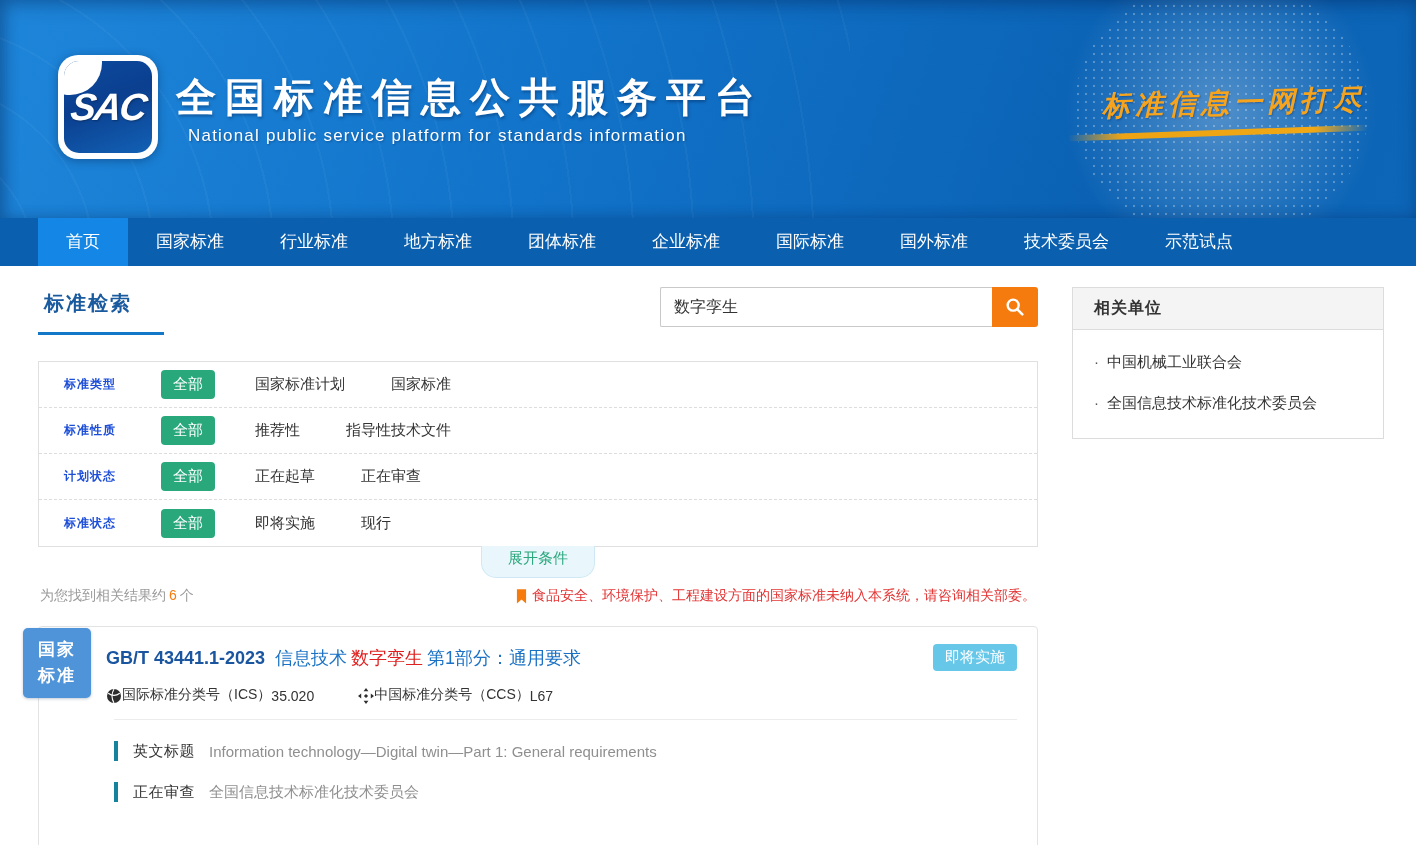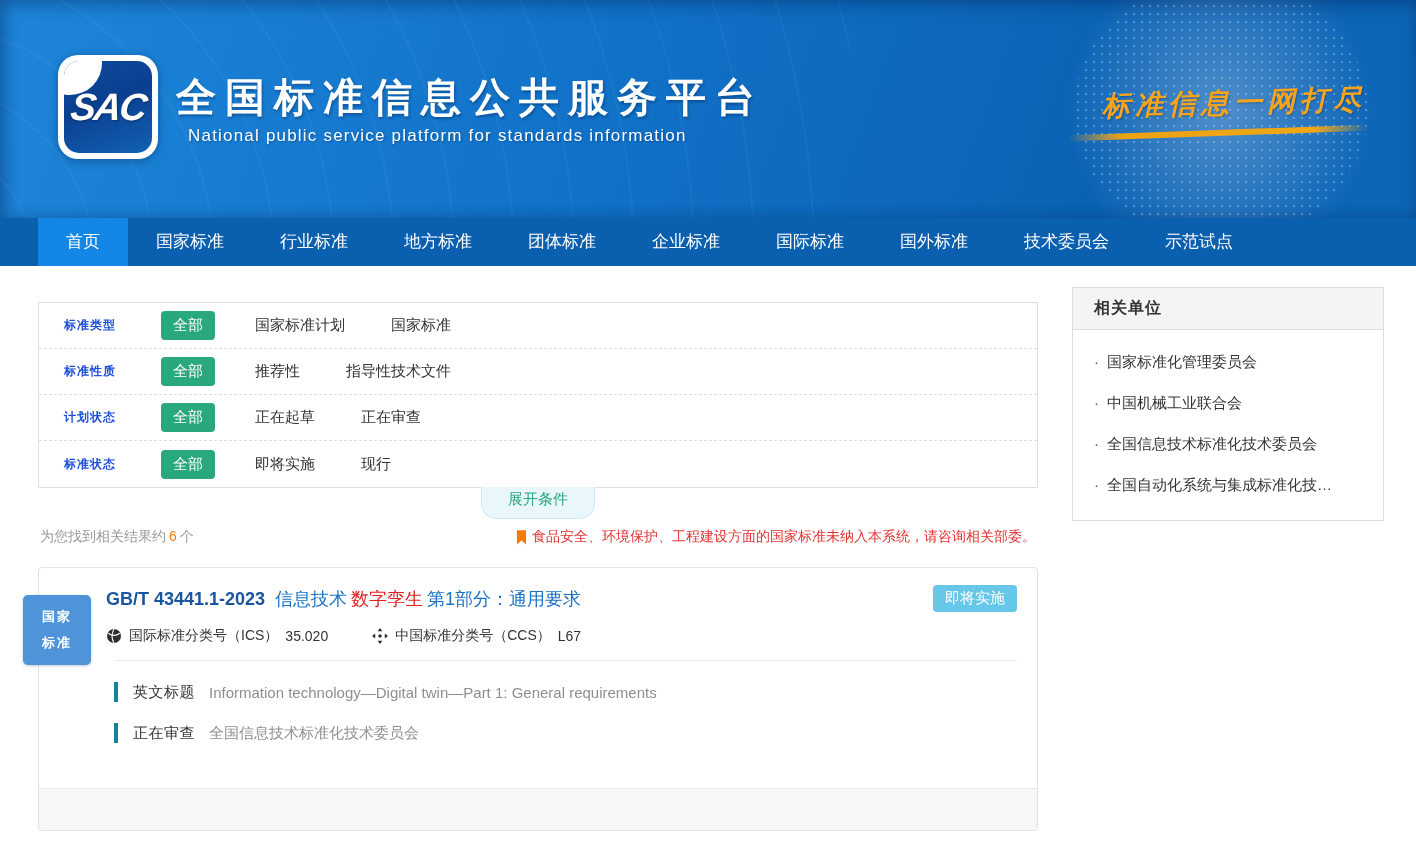--- a/index.html
+++ b/index.html
@@ -69,32 +69,32 @@
     line-height:24px; cursor:pointer; }
 
   
   .results-row { display:flex; justify-content:space-between; align-items:center; margin-top:9px; padding:0 2px; }
   .results-count { color:#9a9a9a; font-size:14px; }
   .results-count .num { color:#f57b0e; padding:0 3px; }
   .notice { display:flex; align-items:center; gap:5px; color:#e23333; font-size:14px; }
 
   
   .result-card { position:relative; margin-top:21px; border:1px solid #e3e3e3; border-radius:4px; background:#fff; }
-  .type-badge { position:absolute; left:-16px; top:27px; width:68px; background:#4f93d8; border-radius:5px;
-    color:#fff; font-size:13px; font-weight:bold; text-align:center; padding:9px 4px; line-height:26px;
+  .type-badge { position:absolute; left:-16px; top:1px; width:68px; background:#4f93d8; border-radius:5px;
+    color:#fff; font-size:17px; font-weight:bold; text-align:center; padding:9px 4px; line-height:26px;
     letter-spacing:2px; box-shadow:0 1px 3px rgba(0,40,90,.25); }
   .card-body { padding:19px 20px 22px 67px; }
   .card-title { font-size:18px; padding-right:120px; }
   .card-title .code { color:#1a55a0; font-weight:bold; margin-right:10px; }
   .card-title .part { color:#1b72c4; }
   .card-title .hl { color:#e02020; margin:0 4px; }
   .status-badge { position:absolute; right:20px; top:17px; background:#67c7e9; color:#fff; font-size:15px;
     padding:4px 12px; border-radius:4px; }
   .meta-row { display:flex; align-items:center; gap:44px; margin-top:16px; font-size:14px; color:#333; }
-  .meta-item { display:flex; align-items:center; gap:7px; }
+  .meta-item { display:flex; align-items:flex-end; }
   .meta-sep { border-bottom:1px solid #ececec; margin:15px 0 0 8px; }
   .field-row { display:flex; align-items:center; margin:21px 0 0 8px; font-size:15px; }
   .field-bar { width:4px; height:20px; background:#15839e; margin-right:15px; }
   .field-label { color:#333; margin-right:14px; letter-spacing:.5px; }
   .field-value { color:#8f8f8f; }
   .card-footer { margin-top:23px; background:#f7f7f7; border-top:1px solid #e8e8e8; height:42px;
     display:flex; justify-content:flex-end; align-items:center; gap:38px; padding-right:22px;
     font-size:15px; color:#333; border-radius:0 0 4px 4px; }
 
   
@@ -134,20 +134,34 @@
   <div class="nav-item">企业标准</div>
   <div class="nav-item">国际标准</div>
   <div class="nav-item">国外标准</div>
   <div class="nav-item">技术委员会</div>
   <div class="nav-item">示范试点</div>
 </div>
 
 <div class="main-wrap">
   <div class="left-col">
 
+    <div class="search-row">
+      <div class="section-title">标准检索</div>
+      <div class="search-group">
+        <input class="search-input" type="text" value="数字孪生" style="">
+        <button class="search-btn">
+          <span>
+            <svg class="icon-svg" width="22" height="22" viewBox="0 0 24 24">
+              <circle cx="10" cy="10" r="6" fill="none" stroke="#fff" stroke-width="2.6"></circle>
+              <line x1="14.6" y1="14.6" x2="20" y2="20" stroke="#fff" stroke-width="2.8" stroke-linecap="round"></line>
+            </svg>
+          </span>
+        </button>
+      </div>
+    </div>
 
     <div class="filter-box">
       <div class="filter-row">
         <span class="filter-label">标准类型</span>
         <span class="filter-all">全部</span>
         <span class="filter-opt">国家标准计划</span>
         <span class="filter-opt">国家标准</span>
       </div>
       <div class="filter-row">
         <span class="filter-label">标准性质</span>
@@ -232,19 +246,17 @@
       <div class="card-footer">
         
         
       </div>
     </div>
   </div>
 
   <div class="sidebar">
     <div class="sidebar-header">相关单位</div>
     <ul class="sidebar-list">
-      <li class="sidebar-item">国家标准化管理委员会</li>
       <li class="sidebar-item">中国机械工业联合会</li>
       <li class="sidebar-item">全国信息技术标准化技术委员会</li>
-      <li class="sidebar-item">全国自动化系统与集成标准化技…</li>
     </ul>
   </div>
 </div>
 
 </body></html>

